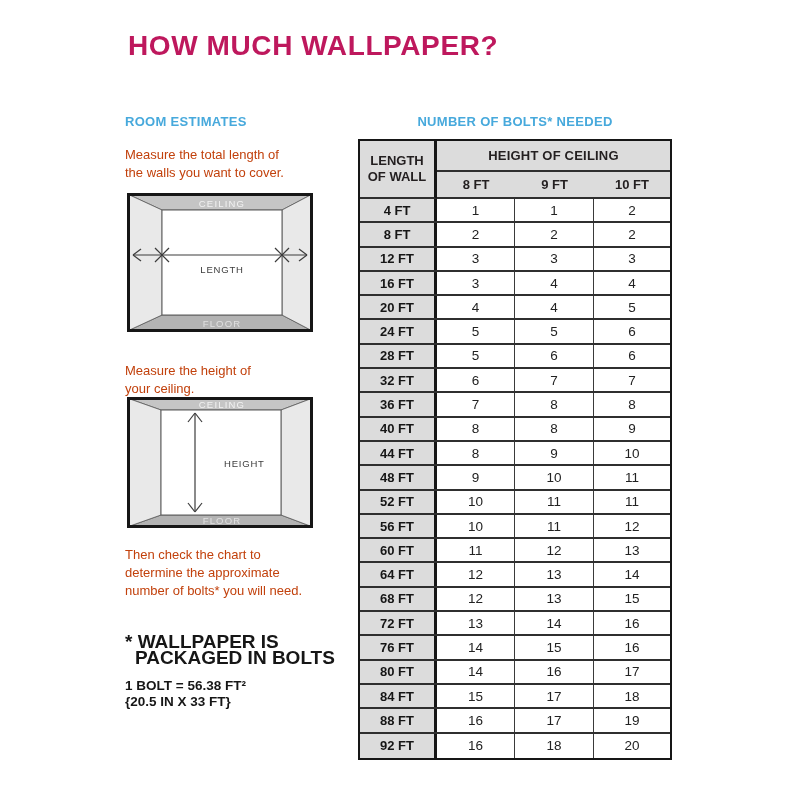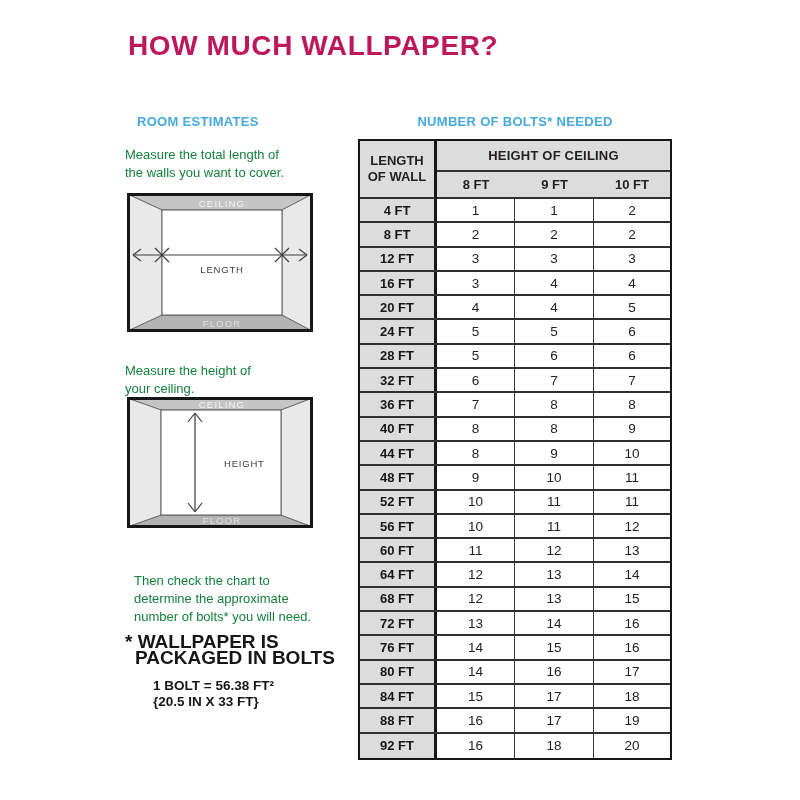--- a/index.html
+++ b/index.html
@@ -7,29 +7,29 @@
     position:relative; width:800px; height:800px; background:#ffffff;
     font-family:"Liberation Sans", sans-serif; color:#231f20; overflow:hidden;
   }
   .title {
     position:absolute; left:128px; top:30px;
     font-size:28px; font-weight:bold; letter-spacing:0.6px; color:#be185d;
   }
   .sec-heading {
     font-size:13px; font-weight:bold; letter-spacing:0.3px; color:#47a9dc;
   }
-  .room-heading { position:absolute; left:137px; top:114px; }
+  .room-heading { position:absolute; left:125px; top:114px; }
   .bolts-heading { position:absolute; left:358px; top:114px; width:314px; text-align:center; }
-  .para { position:absolute; left:125px; font-size:13px; line-height:18px; color:#15803d; }
+  .para { position:absolute; left:125px; font-size:13px; line-height:18px; color:#c2410c; }
   #para1 { top:146px; }
   #para2 { top:346px;margin-top:16px; }
-  #para3 { top:572px;margin-left:9px; }
+  #para3 { top:546px; }
   .footnote { position:absolute; left:125px; top:634px; font-size:19px; font-weight:bold; line-height:15.5px; color:#161616; }
   .footnote .line2 { margin-left:10px; }
-  .bolt-info { position:absolute; left:125px; top:678px; font-size:13.5px; font-weight:bold; line-height:16px; color:#161616;margin-left:28px; }
+  .bolt-info { position:absolute; left:125px; top:678px; font-size:13.5px; font-weight:bold; line-height:16px; color:#161616; }
   .diagram { position:absolute; left:127px; }
   #diagram1 { top:193px; }
   #diagram2 { top:397px; }
   .diagram text { font-family:"Liberation Sans", sans-serif; }
 
   
   .bolt-table {
     position:absolute; left:358px; top:139px; width:314px;
     border:2.5px solid #161616; box-sizing:border-box; background:#ffffff;
   }

